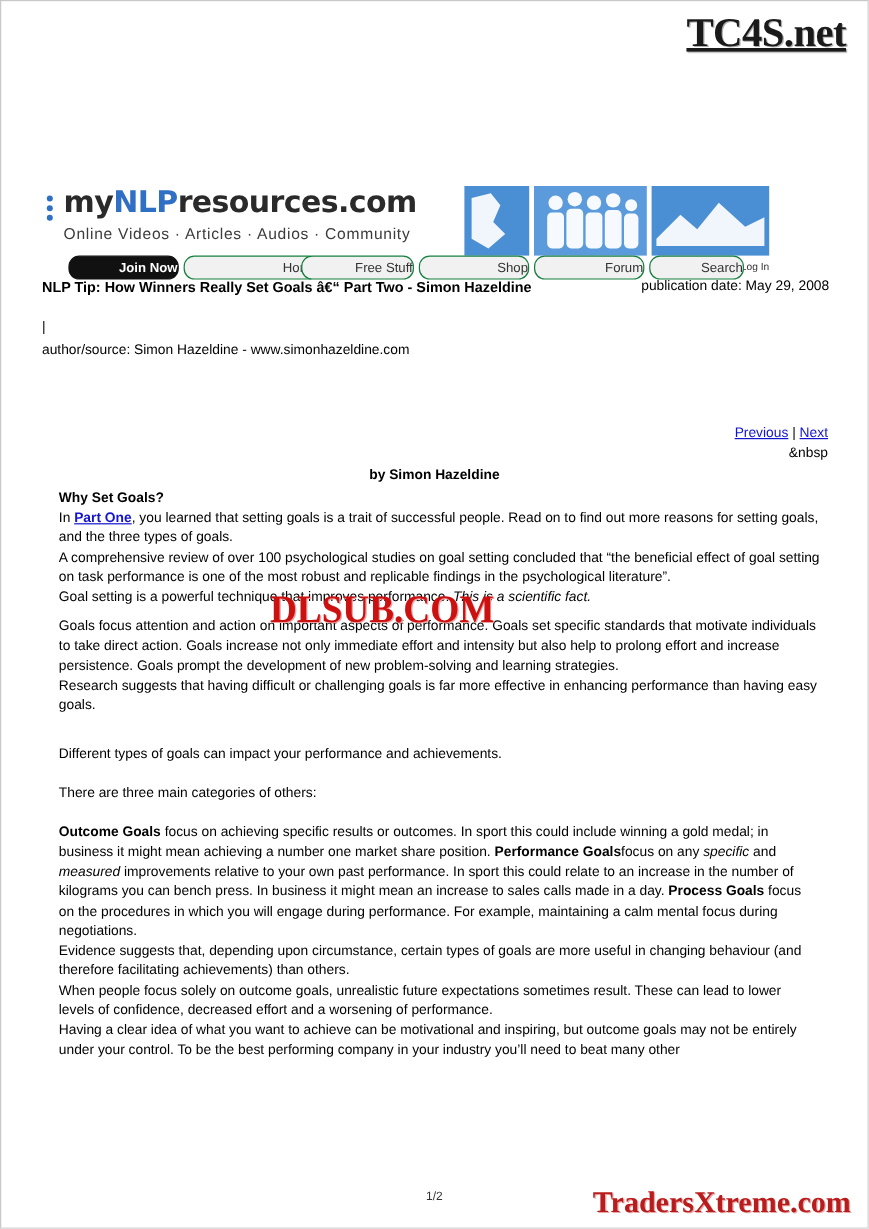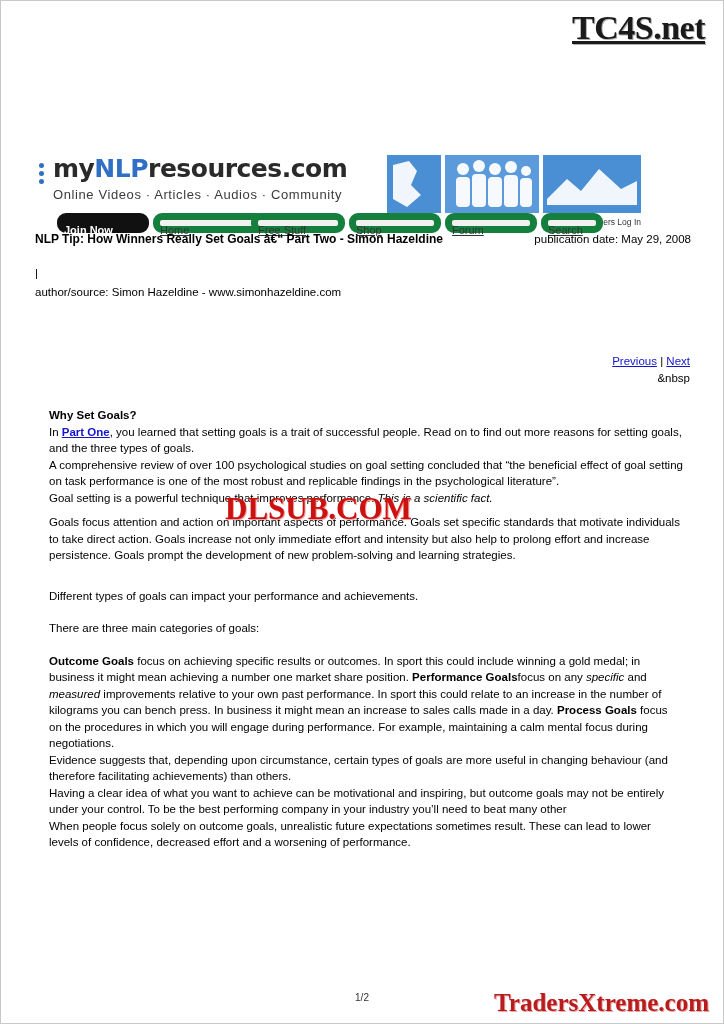--- a/index.html
+++ b/index.html
@@ -124,43 +124,42 @@
     left: 56px;
     top: 212px;
     width: 566px;
     height: 22px;
   }
   .nav-item {
     position: absolute;
     top: 0;
     height: 20px;
     line-height: 20px;
-    text-align: left;
+    text-align: right;
     font-size: 11px;
     color: #333333;
-    border: 7px solid #15803d;
+    border: 1px solid #15803d;
     border-radius: 9px;
     background: #f1f1f1;
     box-sizing: border-box;
-    text-decoration: underline;
   }
   .nav-item.join {
     background: #111111;
     color: #ffffff;
     font-weight: bold;
     font-size: 11px;
     border-color: #111111;
     width: 92px;
     left: 0;
   }
   .nav-item.n1 { left: 96px;  width: 113px; }
   .nav-item.n2 { left: 194px; width: 94px; }
   .nav-item.n3 { left: 292px; width: 92px; }
   .nav-item.n4 { left: 388px; width: 92px; }
-  .nav-item.n5 { left: 484px; width: 62px; }
+  .nav-item.n5 { left: 484px; width: 79px; }
 
   
   .article-title-row {
     position: absolute;
     left: 34px;
     top: 231px;
     width: 656px;
   }
   .article-title {
     font-size: 12px;
@@ -343,38 +342,40 @@
     <span class="pubdate">publication date: May 29, 2008</span>
   </div>
   <div class="pipe-line">|</div>
   <div class="author-line">author/source: Simon Hazeldine - www.simonhazeldine.com</div>
 
   <div class="prevnext">
     <a href="#">Previous</a><span> | </span><a href="#">Next</a>
   </div>
   <div class="nbsp-line">&amp;nbsp</div>
 
+  <div class="byline">by Simon Hazeldine</div>
 
   <div class="content">
     <p class="h">Why Set Goals?</p>
     <p><span>In </span><a href="#">Part One</a><span>, you learned that setting goals is a trait of successful people. Read on to find out more reasons for setting goals, and the three types of goals.</span></p>
     <p>A comprehensive review of over 100 psychological studies on goal setting concluded that “the beneficial effect of goal setting on task performance is one of the most robust and replicable findings in the psychological literature”.</p>
     <p><span>Goal setting is a powerful technique that improves performance. </span><span class="ital">This is a scientific fact.</span></p>
     <div class="gap-sm"></div>
     <p> Goals focus attention and action on important aspects of performance.  Goals set specific standards that motivate individuals to take direct action.   Goals increase not only immediate effort and intensity but also help to prolong effort and increase persistence.  Goals prompt the development of new problem-solving and learning strategies.</p>
+    <p>Research suggests that having difficult or challenging goals is far more effective in enhancing performance than having easy goals.</p>
     <div class="gap-md"></div>
     <div class="gap-sm"></div>
     <p>Different types of goals can impact your performance and achievements.</p>
     <div class="gap-md"></div>
-    <p> There are three main categories of goals:</p>
+    <p> There are three main categories of others:</p>
     <div class="gap-md"></div>
     <p><span class="h"> Outcome Goals</span><span> focus on achieving specific results or outcomes. In sport this could include winning a gold medal; in business it might mean achieving a number one market share position.  </span><span class="h">Performance Goals</span><span>focus on any </span><span class="ital">specific</span><span>  and </span><span class="ital">measured</span><span>  improvements relative to your own past performance. In sport this could relate to an increase in the number of kilograms you can bench press. In business it might mean an increase to sales calls made in a day.  </span><span class="h">Process Goals</span><span> focus on the procedures in which you will engage during performance. For example, maintaining a calm mental focus during negotiations.</span></p>
     <p>Evidence suggests that, depending upon circumstance, certain types of goals are more useful in changing behaviour (and therefore facilitating achievements) than others.</p>
+    <p>When people focus solely on outcome goals, unrealistic future expectations sometimes result. These can lead to lower levels of confidence, decreased effort and a worsening of performance.</p>
     <p>Having a clear idea of what you want to achieve can be motivational and inspiring, but outcome goals may not be entirely under your control. To be the best performing company in your industry you’ll need to beat many other</p>
-    <p>When people focus solely on outcome goals, unrealistic future expectations sometimes result. These can lead to lower levels of confidence, decreased effort and a worsening of performance.</p>
   </div>
 
   <div class="watermark-mid">DLSUB.COM</div>
 
   <div class="pagenum">1/2</div>
   <div class="watermark-bottom">TradersXtreme.com</div>
 
 </div>
 
 </body></html>

